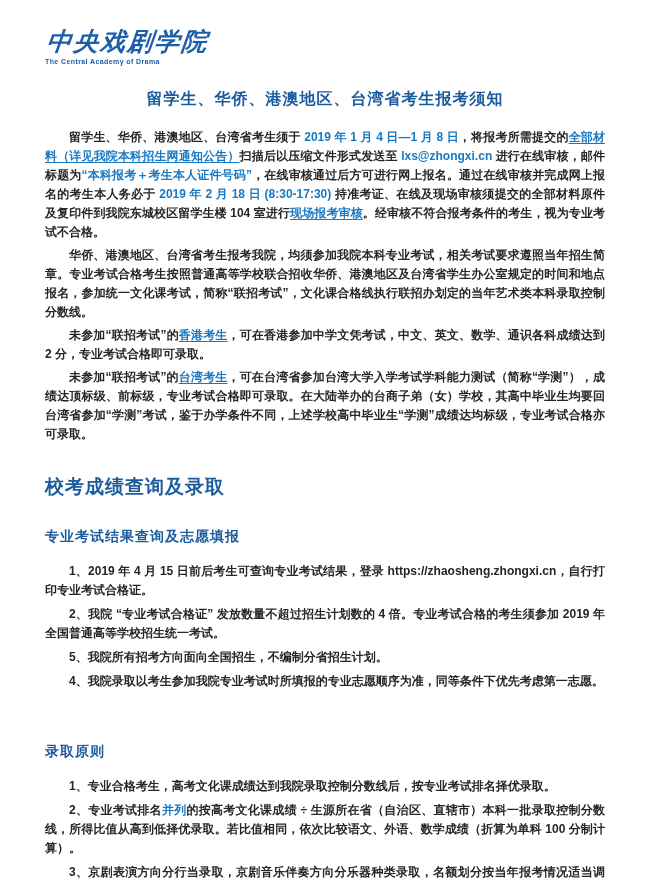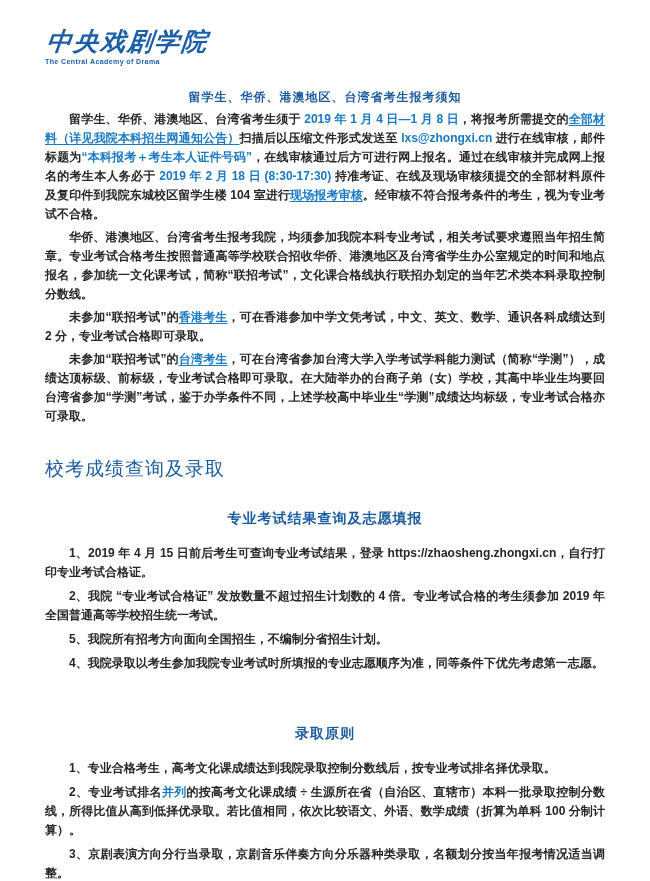--- a/index.html
+++ b/index.html
@@ -36,46 +36,45 @@
   }
   .logo-en{
     font-size:7px;
     font-weight:bold;
     color:var(--logo-blue);
     letter-spacing:0.4px;
     margin-top:2px;
   }
   .doc-title{
     text-align:center;
-    font-size:12px;
+    font-size:16px;
     font-weight:bold;
     color:var(--heading-blue);
     letter-spacing:1px;
-    margin:10px 0 4px 0;
+    margin:10px 0 18px 0;
   }
   .par{
     margin:4px 0;
     text-indent:2em;
     text-align:justify;
     font-size:12px;
     line-height:19px;
     font-weight:bold;
     color:var(--body-text);
   }
   .hl{color:var(--accent-blue);font-weight:bold;}
   .ul{text-decoration:underline;text-underline-offset:2px;}
   .section-heading{
     font-size:19px;
-    font-weight:normal;
+    font-weight:bold;
     color:var(--heading-blue);
     letter-spacing:1px;
     margin:30px 0 0 0;
   }
   .sub-heading{
-    text-align:center;
     font-size:14px;
     font-weight:bold;
     color:var(--heading-blue);
     letter-spacing:1px;
     margin:28px 0 16px 0;
   }
   .items .par{margin:5px 0;}
 </style>
 </head>
 <body>

